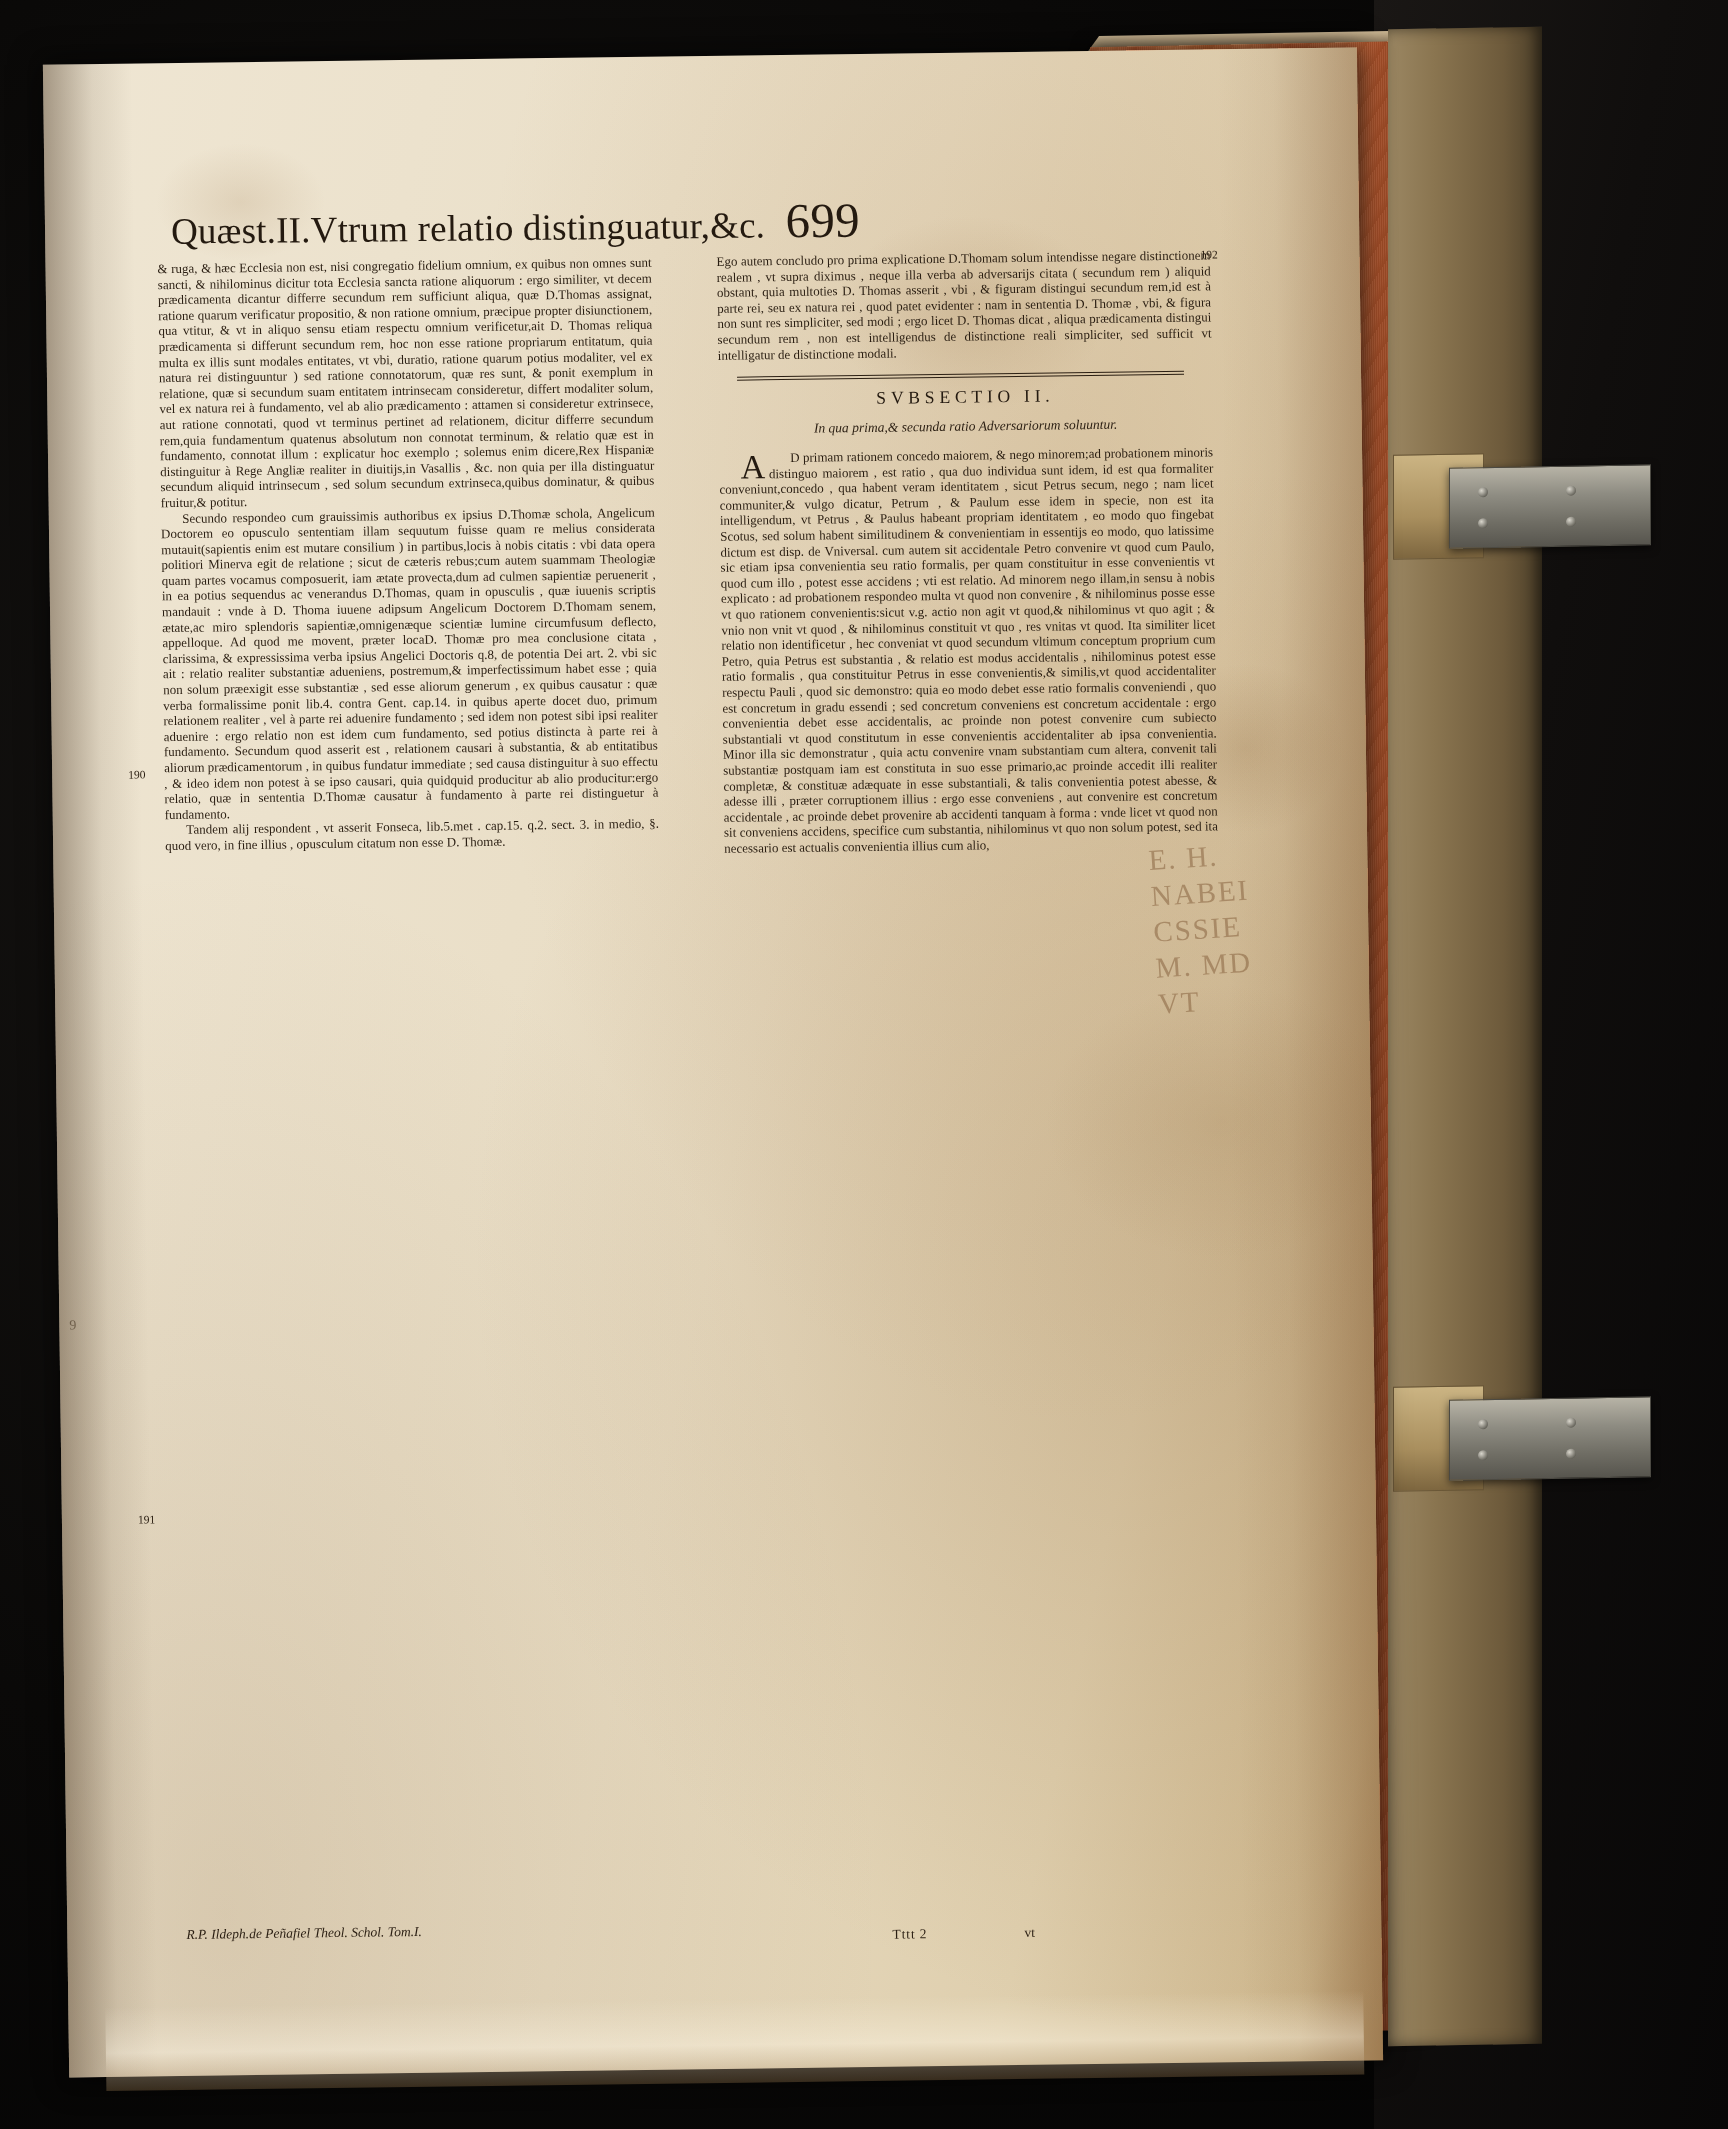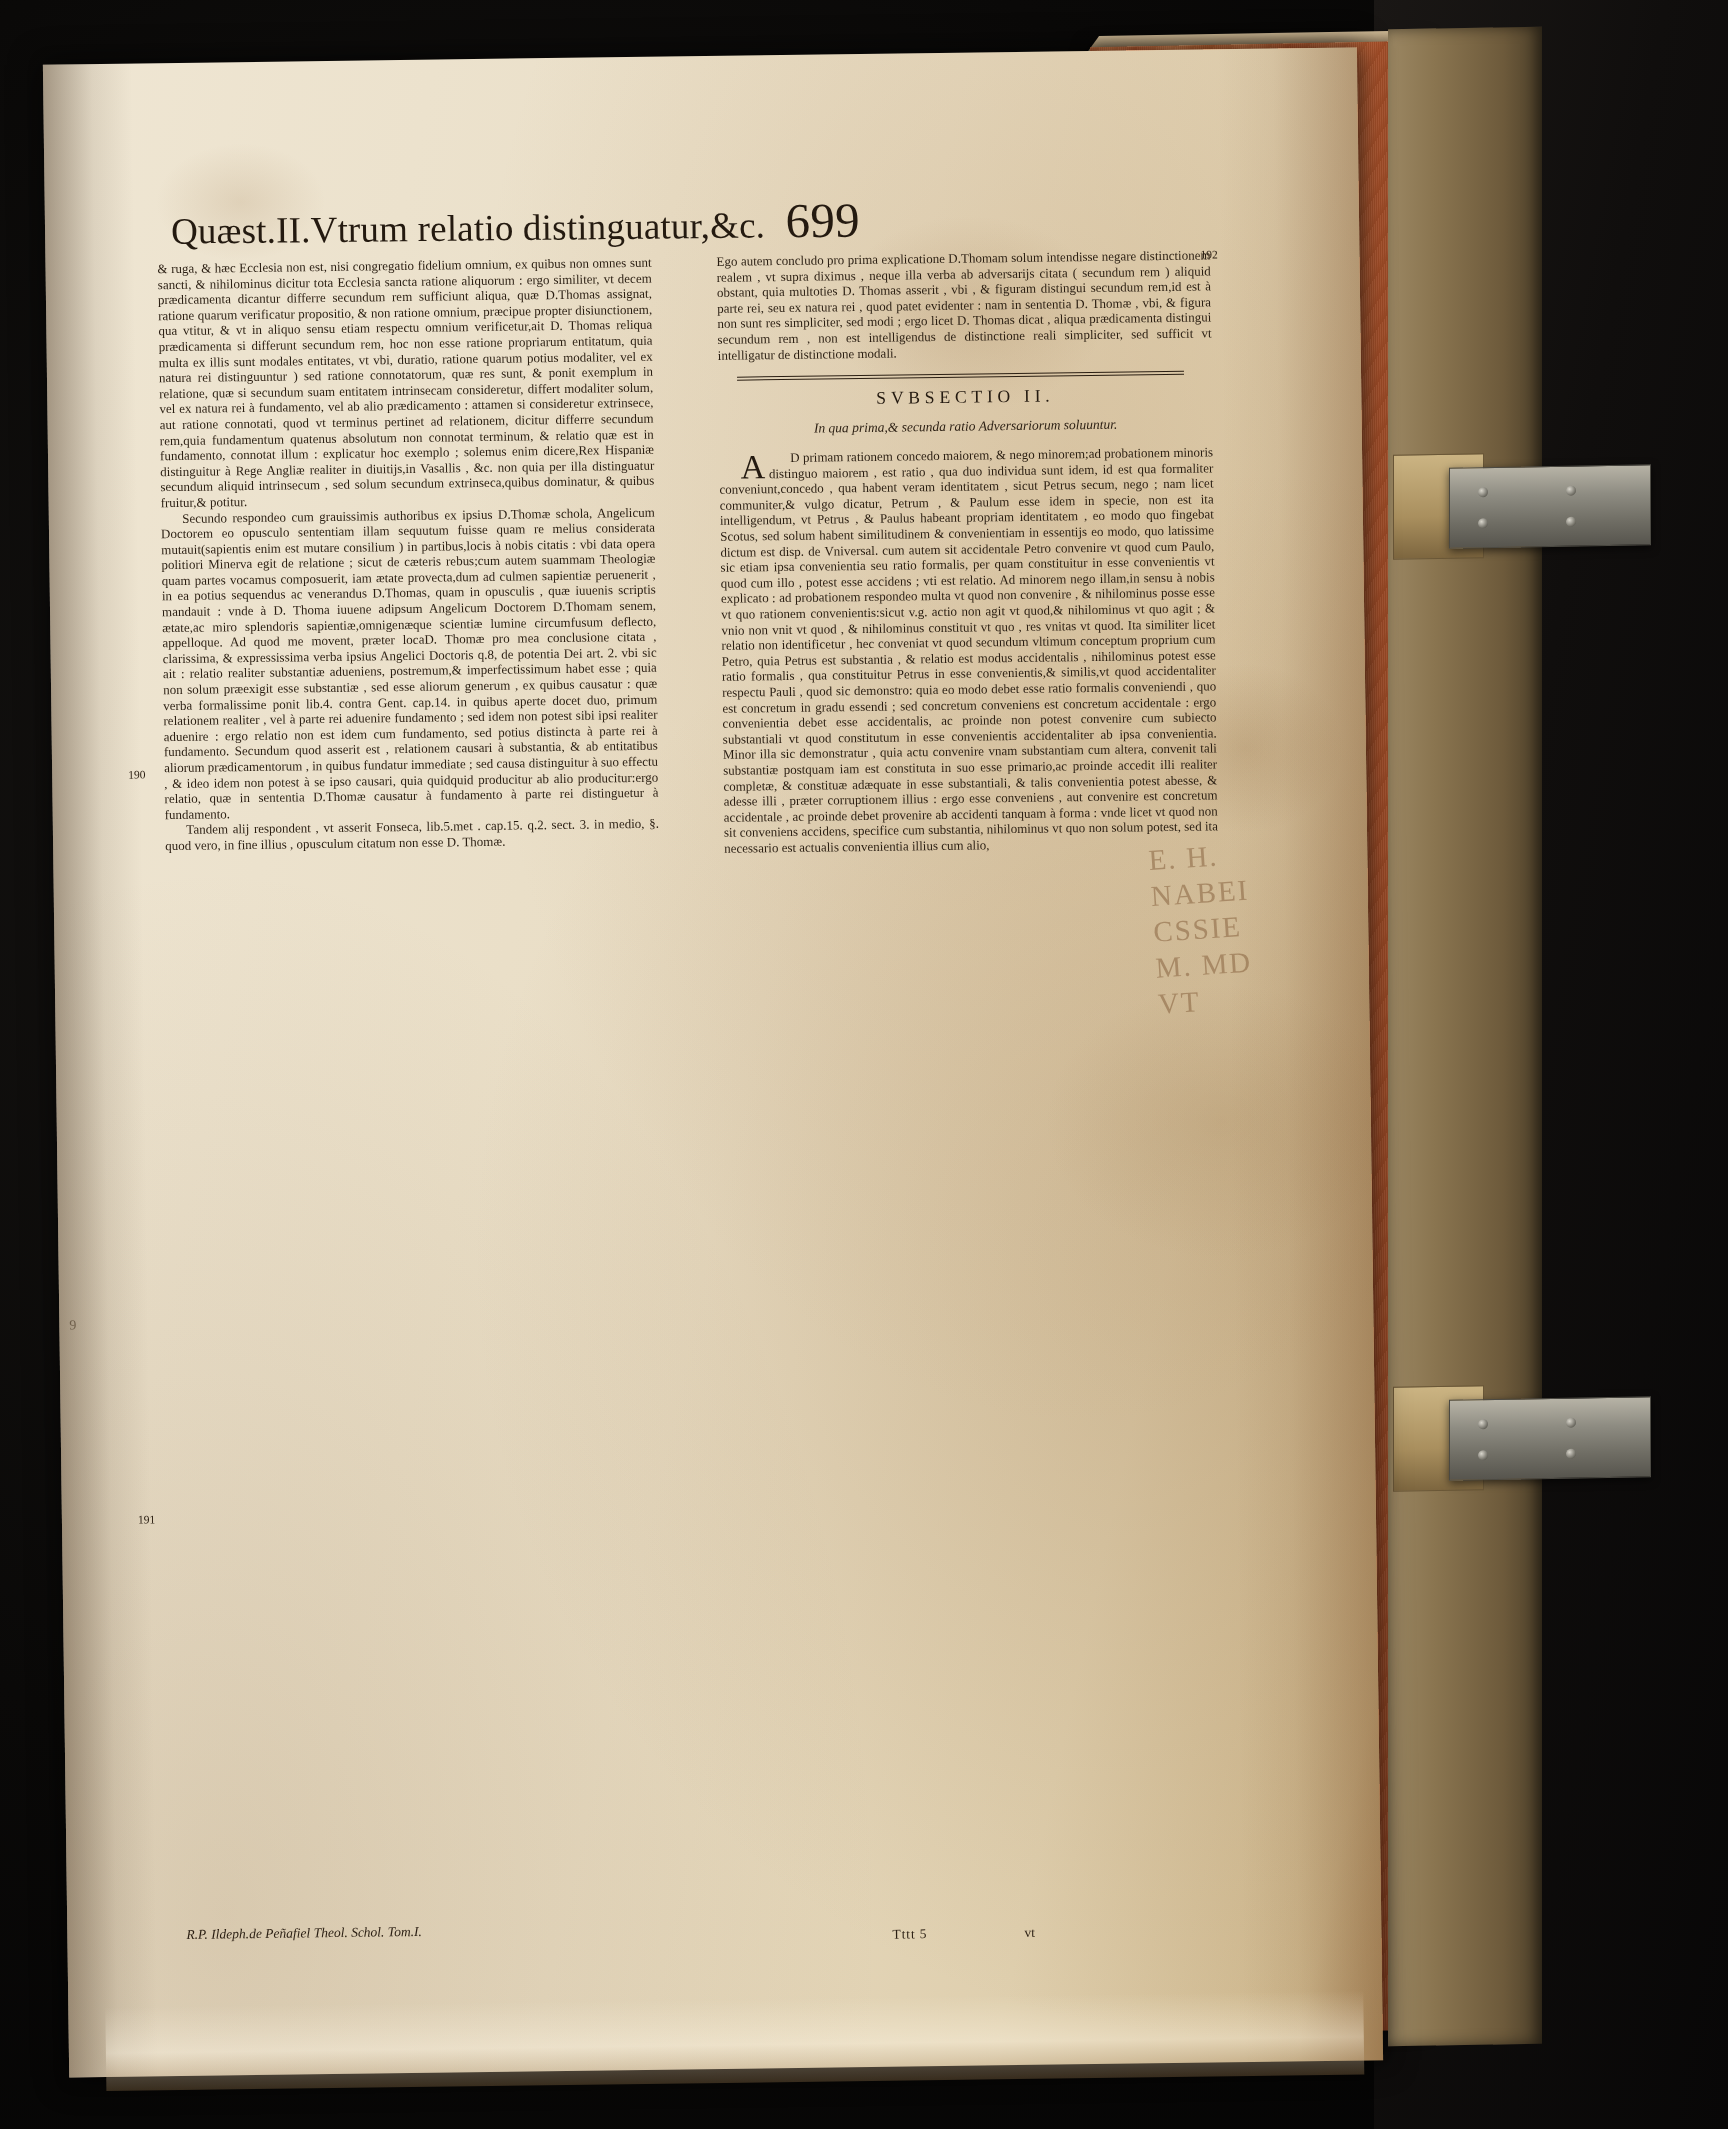--- a/index.html
+++ b/index.html
@@ -369,20 +369,20 @@
 
         <div class="subsection-title">SVBSECTIO II.</div>
 
         <div class="subsection-sub">In qua prima,&amp; secunda ratio Adversariorum soluuntur.</div>
 
         <p class="dropcap-para"><span class="dropcap">A</span><span>D primam rationem concedo maiorem, &amp; nego minorem;ad probationem minoris distinguo maiorem , est ratio , qua duo individua sunt idem, id est qua formaliter conveniunt,concedo , qua habent veram identitatem , sicut Petrus secum, nego ; nam licet communiter,&amp; vulgo dicatur, Petrum , &amp; Paulum esse idem in specie, non est ita intelligendum, vt Petrus , &amp; Paulus habeant propriam identitatem , eo modo quo fingebat Scotus, sed solum habent similitudinem &amp; convenientiam in essentijs eo modo, quo latissime dictum est disp. de Vniversal. cum autem sit accidentale Petro convenire vt quod cum Paulo, sic etiam ipsa convenientia seu ratio formalis, per quam constituitur in esse convenientis vt quod cum illo , potest esse accidens ; vti est relatio. Ad minorem nego illam,in sensu à nobis explicato : ad probationem respondeo multa vt quod non convenire , &amp; nihilominus posse esse vt quo rationem convenientis:sicut v.g. actio non agit vt quod,&amp; nihilominus vt quo agit ; &amp; vnio non vnit vt quod , &amp; nihilominus constituit vt quo , res vnitas vt quod. Ita similiter licet relatio non identificetur , hec conveniat vt quod secundum vltimum conceptum proprium cum Petro, quia Petrus est substantia , &amp; relatio est modus accidentalis , nihilominus potest esse ratio formalis , qua constituitur Petrus in esse convenientis,&amp; similis,vt quod accidentaliter respectu Pauli , quod sic demonstro: quia eo modo debet esse ratio formalis conveniendi , quo est concretum in gradu essendi ; sed concretum conveniens est concretum accidentale : ergo convenientia debet esse accidentalis, ac proinde non potest convenire cum subiecto substantiali vt quod constitutum in esse convenientis accidentaliter ab ipsa convenientia. Minor illa sic demonstratur , quia actu convenire vnam substantiam cum altera, convenit tali substantiæ postquam iam est constituta in suo esse primario,ac proinde accedit illi realiter completæ, &amp; constituæ adæquate in esse substantiali, &amp; talis convenientia potest abesse, &amp; adesse illi , præter corruptionem illius : ergo esse conveniens , aut convenire est concretum accidentale , ac proinde debet provenire ab accidenti tanquam à forma : vnde licet vt quod non sit conveniens accidens, specifice cum substantia, nihilominus vt quo non solum potest, sed ita necessario est actualis convenientia illius cum alio,</span></p>
       </div>
     </div>
 
     <div class="footer-left">R.P. Ildeph.de Peñafiel Theol. Schol. Tom.I.</div>
-    <div class="footer-right">Tttt 5</div>
+    <div class="footer-right">Tttt 2</div>
     <div class="footer-catchword">vt</div>
 
     <div class="bottom-curl"></div>
   </div>
 
 </div>
 
 
 </body></html>

